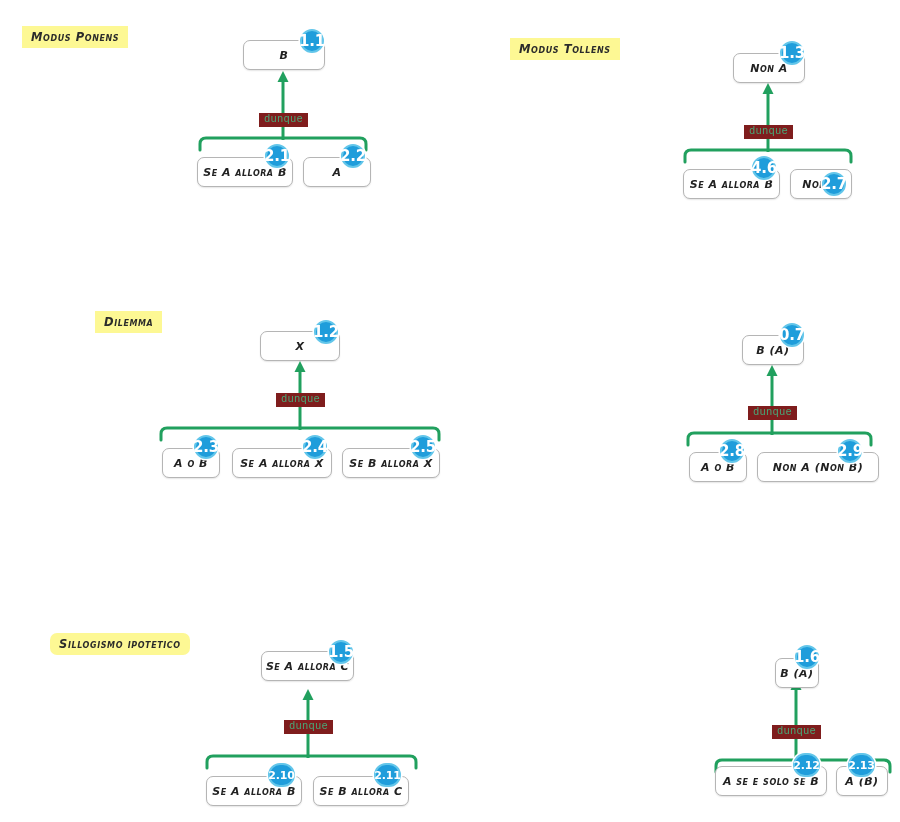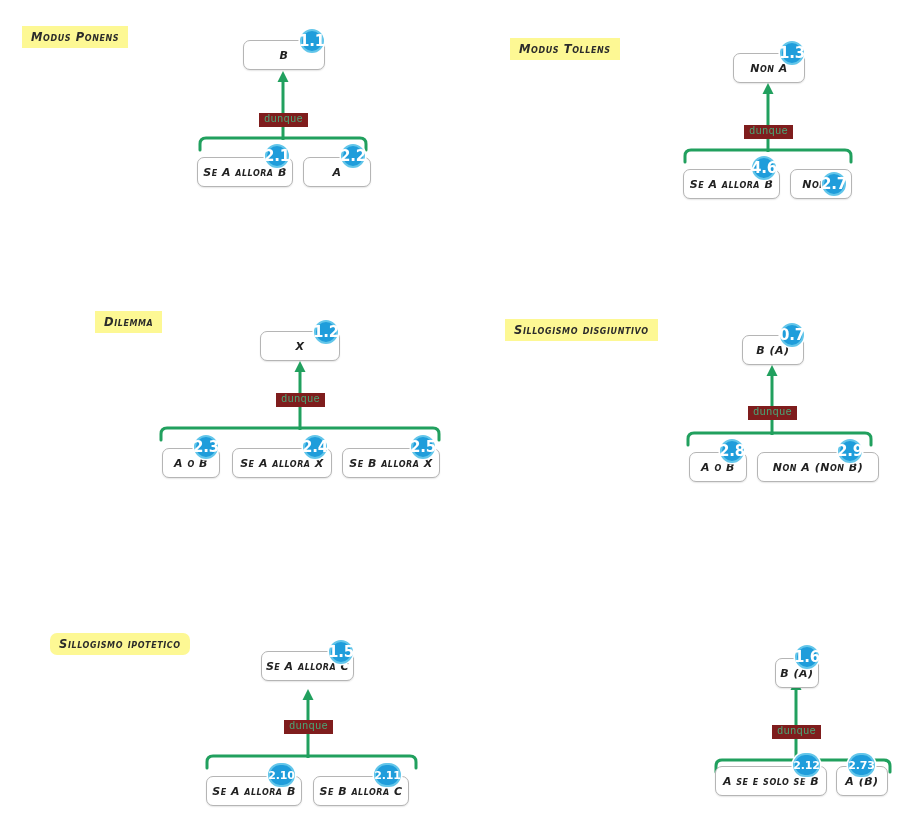--- a/index.html
+++ b/index.html
@@ -206,21 +206,20 @@
     </div>
     <div class="badge" style="left:303px;top:155px;">2.4</div>
 
     <div class="node" style="left:342px;top:168px;width:98px;height:30px;">
       <span class="node-label">Se B allora X</span>
     </div>
     <div class="badge" style="left:411px;top:155px;">2.5</div>
   </div>
 
   <div class="panel" style="left:450px;top:280px;width:450px;height:230px;">
-    <div class="panel-title" style="left:55px;top:39px;">Sillogismo disgiuntivo</div>
 
     <svg class="connector" width="450" height="230">
       <line x1="322" y1="155" x2="322" y2="94" stroke="#21a05e" stroke-width="3"></line>
       <polygon points="322,85 316.5,96 327.5,96" fill="#21a05e"></polygon>
       <path d="M 238,165 L 238,159 Q 238,153 244,153 L 415,153 Q 421,153 421,159 L 421,165" fill="none" stroke="#21a05e" stroke-width="3" stroke-linecap="round"></path>
     </svg>
 
     <div class="dunque" style="left:298px;top:126px;">dunque</div>
 
     <div class="node" style="left:292px;top:55px;width:62px;height:30px;">
@@ -282,16 +281,16 @@
     <div class="badge" style="left:345px;top:45px;">1.6</div>
 
     <div class="node" style="left:265px;top:166px;width:112px;height:30px;">
       <span class="node-label">A se e solo se B</span>
     </div>
     <div class="badge wide" style="left:343px;top:153px;">2.12</div>
 
     <div class="node" style="left:386px;top:166px;width:52px;height:30px;">
       <span class="node-label">A (B)</span>
     </div>
-    <div class="badge wide" style="left:398px;top:153px;">2.73</div>
+    <div class="badge wide" style="left:398px;top:153px;">2.13</div>
   </div>
 
 </div>
 
 </body></html>

